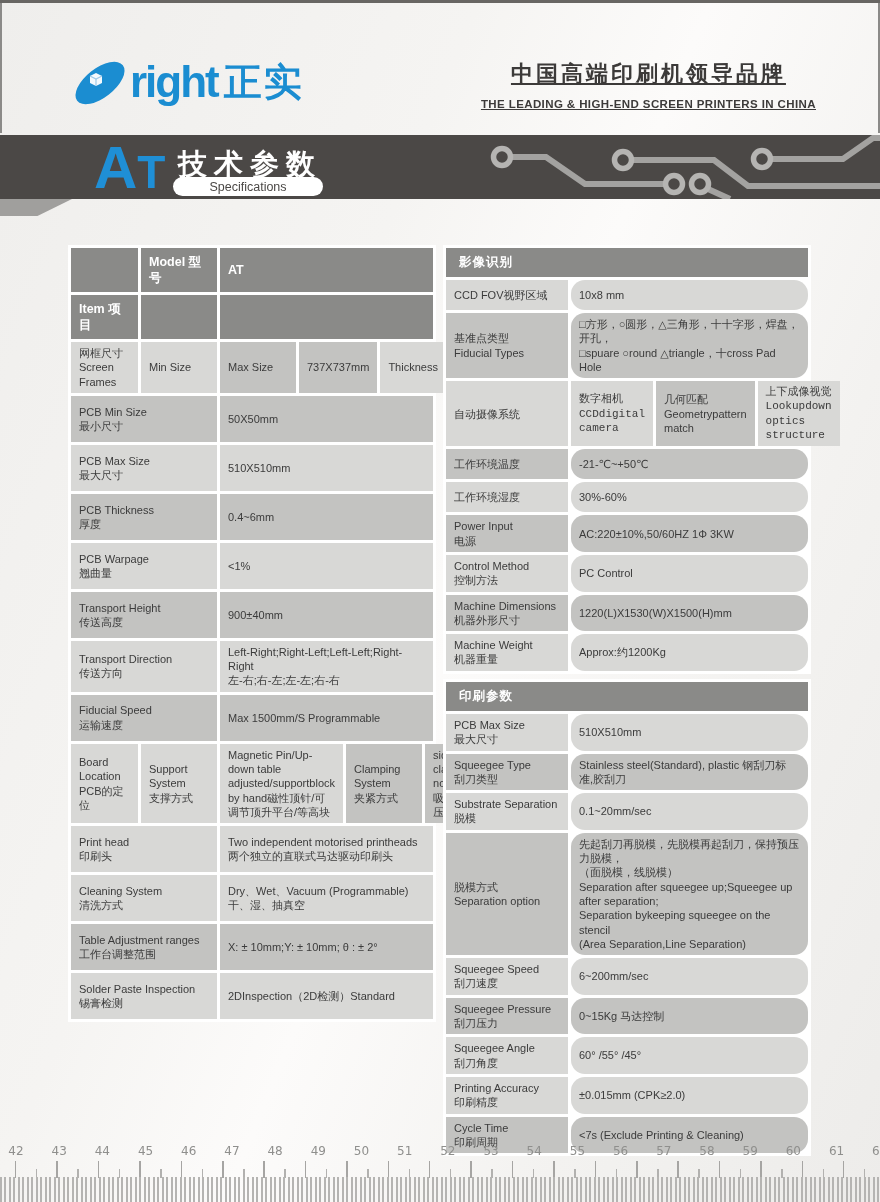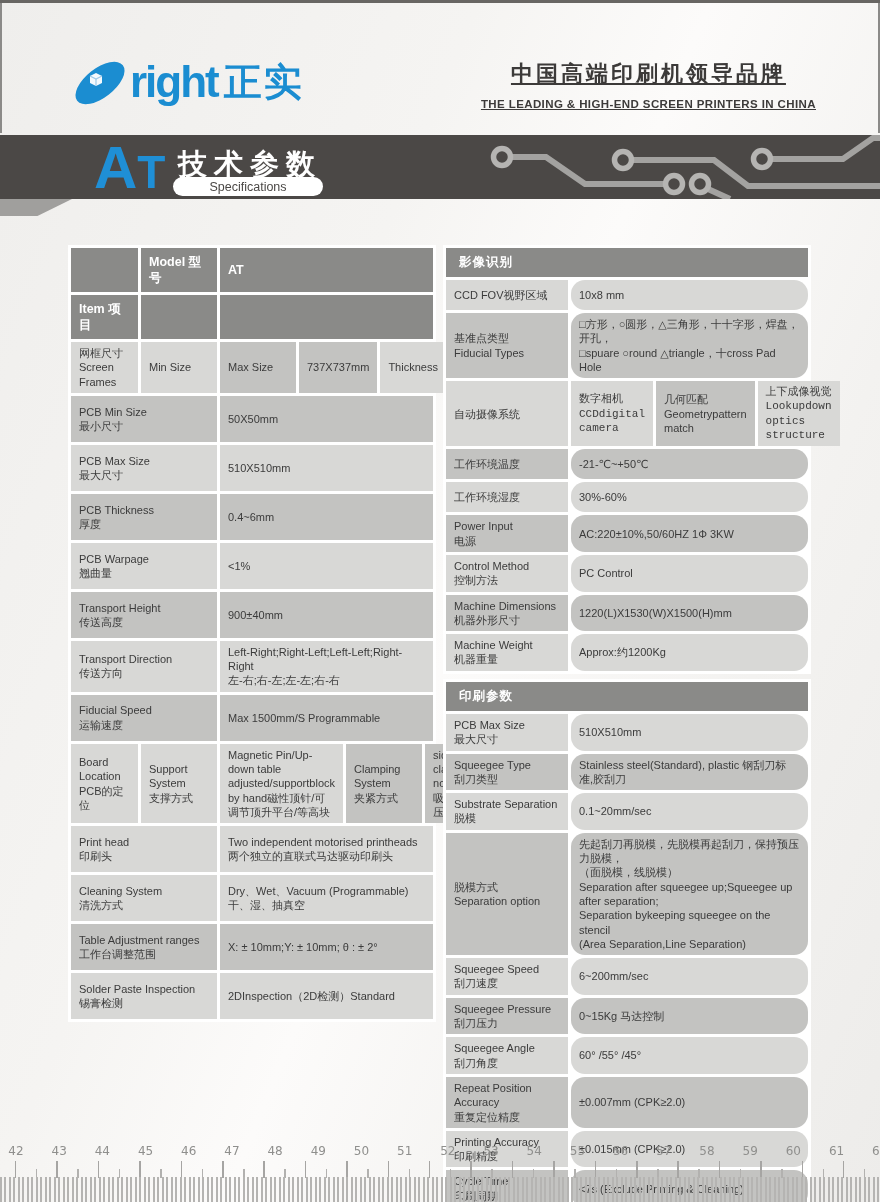--- a/index.html
+++ b/index.html
@@ -311,25 +311,20 @@
     </div>
     <div class="trow">
       <div class="cell dk rl mh30">Squeegee Pressure
 刮刀压力</div>
       <div class="cell dk rv mh30">0~15Kg 马达控制</div>
     </div>
     <div class="trow">
       <div class="cell lt rl mh30">Squeegee Angle
 刮刀角度</div>
       <div class="cell lt rv mh30">60° /55° /45°</div>
-    </div>
-    <div class="trow">
-      <div class="cell dk rl mh32">Repeat Position Accuracy
-重复定位精度</div>
-      <div class="cell dk rv mh32">±0.007mm (CPK≥2.0)</div>
     </div>
     <div class="trow">
       <div class="cell lt rl mh28">Printing Accuracy
 印刷精度</div>
       <div class="cell lt rv mh28">±0.015mm (CPK≥2.0)</div>
     </div>
     <div class="trow">
       <div class="cell dk rl mh30">Cycle Time
 印刷周期</div>
       <div class="cell dk rv mh30">&lt;7s (Exclude Printing &amp; Cleaning)</div>

